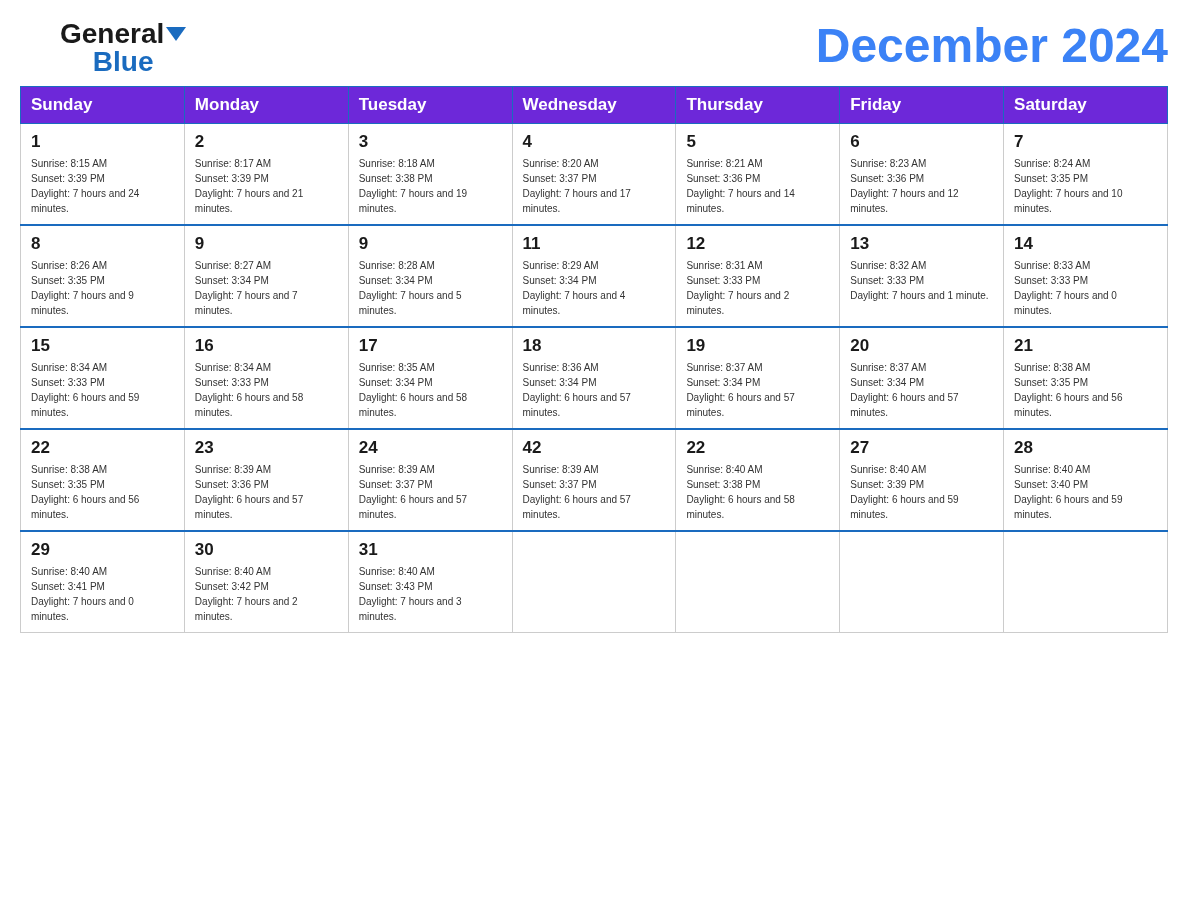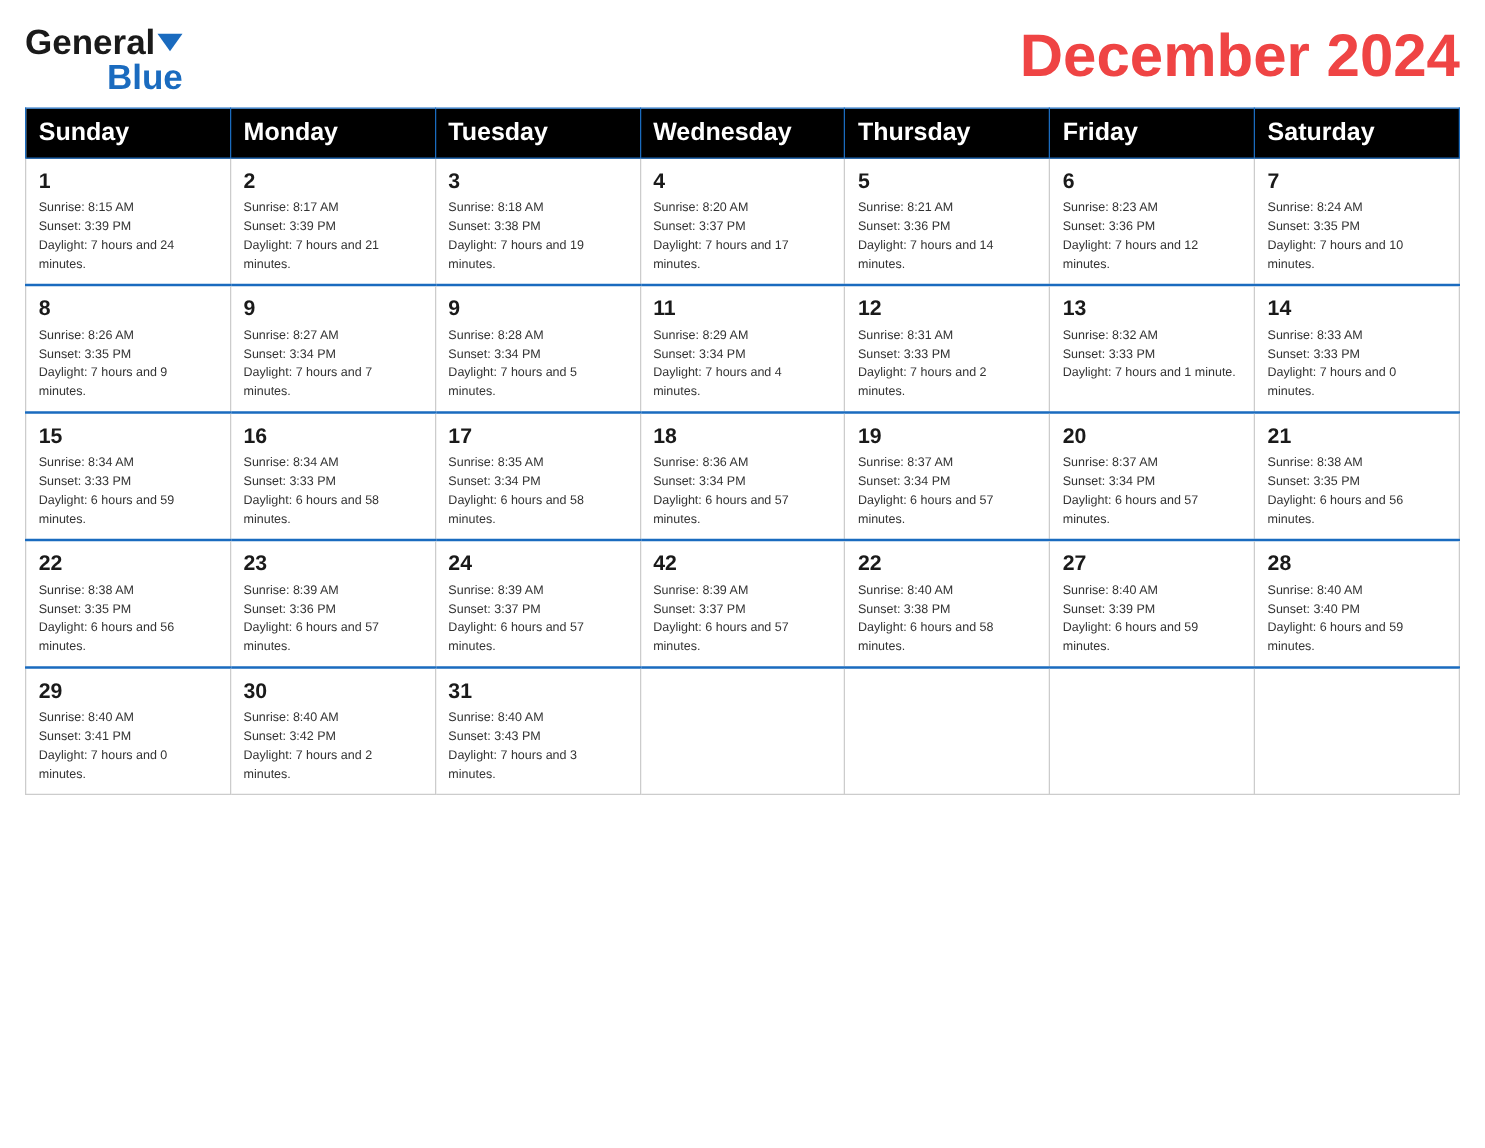--- a/index.html
+++ b/index.html
@@ -12,21 +12,22 @@
     }
     .header-row {
       display: flex;
       justify-content: space-between;
       align-items: flex-start;
       margin-bottom: 10px;
     }
     .logo {
       display: flex;
       flex-direction: column;
-      align-items: flex-end;
+      align-items: center;
+      margin-left: 40px;
     }
     .logo-general {
       font-size: 28px;
       font-weight: bold;
       color: #1a1a1a;
       line-height: 1;
     }
     .logo-blue {
       font-size: 28px;
       font-weight: bold;
@@ -46,37 +47,37 @@
     .logo-line {
       display: flex;
       align-items: center;
     }
     .title-block {
       text-align: right;
     }
     .cal-title {
       font-size: 48px;
       font-weight: bold;
-      color: #ef4444;
+      color: #3b82f6;
       line-height: 1.1;
     }
     .cal-subtitle {
       font-size: 22px;
       color: #555;
       margin-top: 4px;
     }
     table {
       width: 100%;
       border-collapse: collapse;
       margin-top: 10px;
     }
     th {
-      background-color: #000000;
+      background-color: #6d28d9;
       color: #fff;
-      font-size: 20px;
+      font-size: 17px;
       font-weight: bold;
       padding: 8px 10px;
       text-align: left;
       border: 1px solid #1a6bbf;
     }
     td {
       vertical-align: top;
       padding: 8px 10px;
       border: 1px solid #ccc;
       width: 14.28%;

